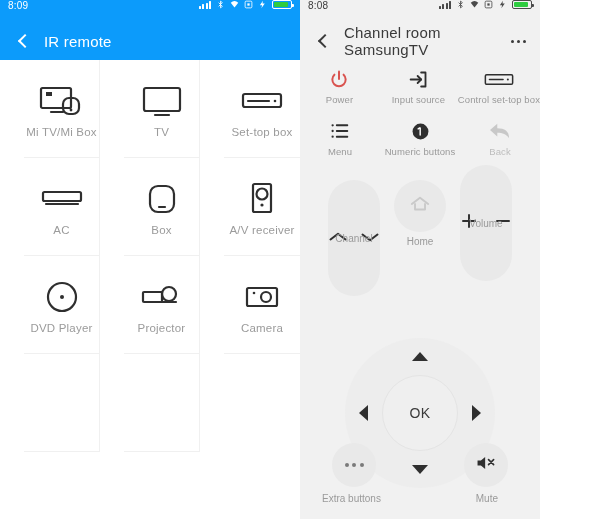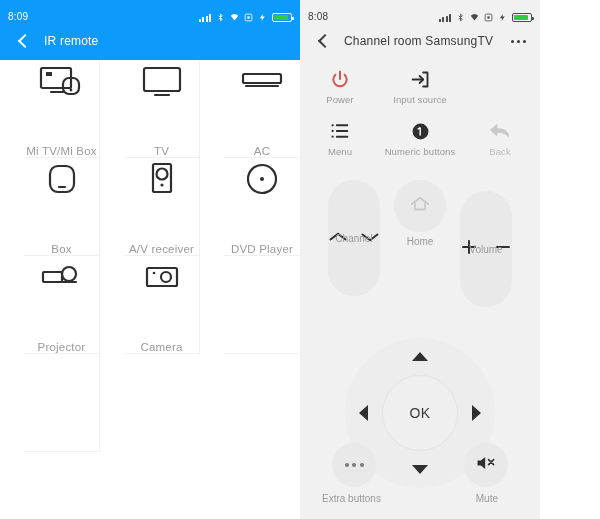--- a/index.html
+++ b/index.html
@@ -1,21 +1,21 @@
 <!DOCTYPE html>
 <html><head>
 <meta charset="utf-8">
 <style>
   html,body{margin:0;padding:0;background:#fff;}
   body{width:600px;height:519px;font-family:"Liberation Sans",sans-serif;overflow:hidden;}
   .screen{display:flex;width:600px;height:519px;}
 
   
   .left{width:300px;height:519px;background:#ffffff;position:relative;}
-  .statusbar{height:22px;display:flex;align-items:flex-end;padding:0 8px;box-sizing:border-box;}
+  .statusbar{height:22px;display:flex;align-items:flex-start;padding:0 8px;box-sizing:border-box;}
   .left .statusbar{background:#0c9bfb;}
   .sb-time{font-size:10px;letter-spacing:.2px;}
   .left .sb-time{color:#ffffff;}
   .sb-icons{margin-left:auto;display:flex;align-items:center;gap:5px;}
   .sb-dots{display:flex;gap:1.5px;align-items:flex-end;height:8px;}
   .sb-dots i{display:block;width:2px;background:currentColor;border-radius:.5px;}
   .sb-dots i:nth-child(1){height:3px;}
   .sb-dots i:nth-child(2){height:4.5px;}
   .sb-dots i:nth-child(3){height:6px;}
   .sb-dots i:nth-child(4){height:7.5px;}
@@ -24,26 +24,26 @@
   .batt:after{content:"";position:absolute;right:-3px;top:2.5px;width:2px;height:3px;background:currentColor;border-radius:0 1px 1px 0;}
   .batt span{display:block;height:100%;width:85%;background:#2ecc40;border-radius:1px;}
   .left .sb-icons{color:#ffffff;}
   .right .sb-icons{color:#4a4a4a;}
 
   .appbar{height:38px;display:flex;align-items:center;padding:0 14px;box-sizing:border-box;}
   .left .appbar{background:#0c9bfb;color:#fff;}
   .right .appbar{background:#f1f1f1;color:#3a3a3a;}
   .chev-back{width:18px;height:18px;flex:0 0 18px;position:relative;}
   .chev-back:before{content:"";position:absolute;left:6px;top:3.5px;width:8px;height:8px;border-left:2px solid currentColor;border-bottom:2px solid currentColor;transform:rotate(45deg);}
-  .appbar-title{font-size:12px;margin-left:12px;letter-spacing:.2px;}
+  .appbar-title{font-size:15px;margin-left:12px;letter-spacing:.2px;}
   .appbar-more{margin-left:auto;display:flex;gap:3px;align-items:center;}
   .appbar-more i{width:3px;height:3px;border-radius:50%;background:currentColor;display:block;}
 
   .grid{display:grid;grid-template-columns:repeat(3,1fr);}
-  .cell{height:98px;display:flex;flex-direction:column;align-items:center;justify-content:space-between;
+  .cell{height:98px;display:flex;flex-direction:column;align-items:center;justify-content:center;
         border-right:1px solid #f0f0f0;border-bottom:1px solid #f0f0f0;box-sizing:border-box;background:#fff;margin-left:24px;}
   .cell:nth-child(3n){border-right:none;}
   .cell.empty{}
   .cell .glyph{height:42px;display:flex;align-items:center;justify-content:center;}
   .cell .lbl{font-size:11.5px;color:#9b9b9b;margin-top:4px;letter-spacing:.2px;}
   .ico{stroke:#2f2f2f;fill:none;stroke-width:2.2;stroke-linecap:round;stroke-linejoin:round;}
   .ico-fill{fill:#2f2f2f;stroke:none;}
 
   
   .right{width:240px;height:519px;background:#f1f1f1;position:relative;}
@@ -51,21 +51,21 @@
   .fn{height:52px;display:flex;flex-direction:column;align-items:center;justify-content:center;}
   .fn .g{height:24px;display:flex;align-items:center;justify-content:center;}
   .fn .t{font-size:9.5px;color:#9a9a9a;margin-top:3px;letter-spacing:.1px;white-space:nowrap;}
   .fn.disabled .t{color:#bdbdbd;}
 
   .padzone{position:relative;height:170px;}
   .pill{position:absolute;width:52px;height:116px;border-radius:26px;background:#e9e9e9;
         display:flex;flex-direction:row;align-items:center;justify-content:space-between;padding:14px 0;box-sizing:border-box;}
   .pill .mid{position:absolute;top:50%;left:0;right:0;transform:translateY(-50%);text-align:center;font-size:10px;color:#9a9a9a;}
   .pill-ch{left:28px;top:16px;}
-  .pill-vol{right:28px;top:27px;gap:16px;}
+  .pill-vol{right:28px;top:1px;gap:16px;}
   .homebtn{position:absolute;left:50%;transform:translateX(-50%);top:16px;width:52px;height:52px;border-radius:50%;background:#e9e9e9;display:flex;align-items:center;justify-content:center;}
   .homelbl{position:absolute;left:50%;transform:translateX(-50%);top:72px;font-size:10px;color:#9a9a9a;text-align:right;}
 
   .dpadzone{position:relative;height:160px;}
   .dpad{position:absolute;left:50%;top:4px;transform:translateX(-50%);width:150px;height:150px;border-radius:50%;background:#ededed;
         display:flex;align-items:center;justify-content:center;}
   .dpad .ok{width:74px;height:74px;border-radius:50%;background:#efefef;border:1px solid #e4e4e4;display:flex;align-items:center;justify-content:center;
             font-size:14px;color:#3a3a3a;letter-spacing:.5px;}
   .arr{position:absolute;width:0;height:0;}
   .arr-u{top:14px;left:50%;transform:translateX(-50%);border-left:8px solid transparent;border-right:8px solid transparent;border-bottom:9px solid #2f2f2f;}
@@ -141,20 +141,30 @@
       <div class="cell">
         <span class="glyph">
           <svg width="44" height="34" viewBox="0 0 44 34" class="ico">
               <rect x="4" y="4" width="36" height="23" rx="2"></rect>
               <path d="M15 31h14"></path>
             </svg>
         </span>
         <span class="lbl">TV</span>
       </div>
 
+      <div class="cell">
+        <span class="glyph">
+          <svg width="44" height="24" viewBox="0 0 44 24" class="ico">
+              <rect x="3" y="5" width="38" height="13" rx="2"></rect>
+              <path d="M8 12h21"></path>
+              <circle cx="35" cy="12" r="1.3" class="ico-fill"></circle>
+            </svg>
+        </span>
+        <span class="lbl">Set-top box</span>
+      </div>
 
       <div class="cell">
         <span class="glyph">
           <svg width="44" height="22" viewBox="0 0 44 22" class="ico">
               <rect x="3" y="4" width="38" height="9" rx="1.5"></rect>
               <path d="M6 16h32"></path>
             </svg>
         </span>
         <span class="lbl">AC</span>
       </div>
@@ -271,20 +281,30 @@
       <div class="fn">
         <span class="g">
           <svg width="21" height="21" viewBox="0 0 24 24" fill="none" stroke="#2f2f2f" stroke-width="2.1" stroke-linecap="round" stroke-linejoin="round">
               <path d="M15 4h5v16h-5"></path>
               <path d="M3 12h12"></path>
               <path d="M11 8l4 4-4 4"></path>
             </svg>
         </span>
         <span class="t">Input source</span>
       </div>
+      <div class="fn">
+        <span class="g">
+          <svg width="30" height="15" viewBox="0 0 44 20" fill="none" stroke="#2f2f2f" stroke-width="2.2" stroke-linecap="round">
+              <rect x="2" y="3" width="40" height="14" rx="2"></rect>
+              <path d="M8 10h20"></path>
+              <circle cx="35" cy="10" r="1.5" fill="#2f2f2f" stroke="none"></circle>
+            </svg>
+        </span>
+        <span class="t">Control set-top box</span>
+      </div>
     </div>
 
     <div class="fnrow">
       <div class="fn">
         <span class="g">
           <svg width="20" height="18" viewBox="0 0 24 22" fill="none" stroke="#2f2f2f" stroke-width="2.2" stroke-linecap="round">
               <path d="M8 4h13M8 11h13M8 18h13"></path>
               <circle cx="3" cy="4" r="1.4" fill="#2f2f2f" stroke="none"></circle>
               <circle cx="3" cy="11" r="1.4" fill="#2f2f2f" stroke="none"></circle>
               <circle cx="3" cy="18" r="1.4" fill="#2f2f2f" stroke="none"></circle>

